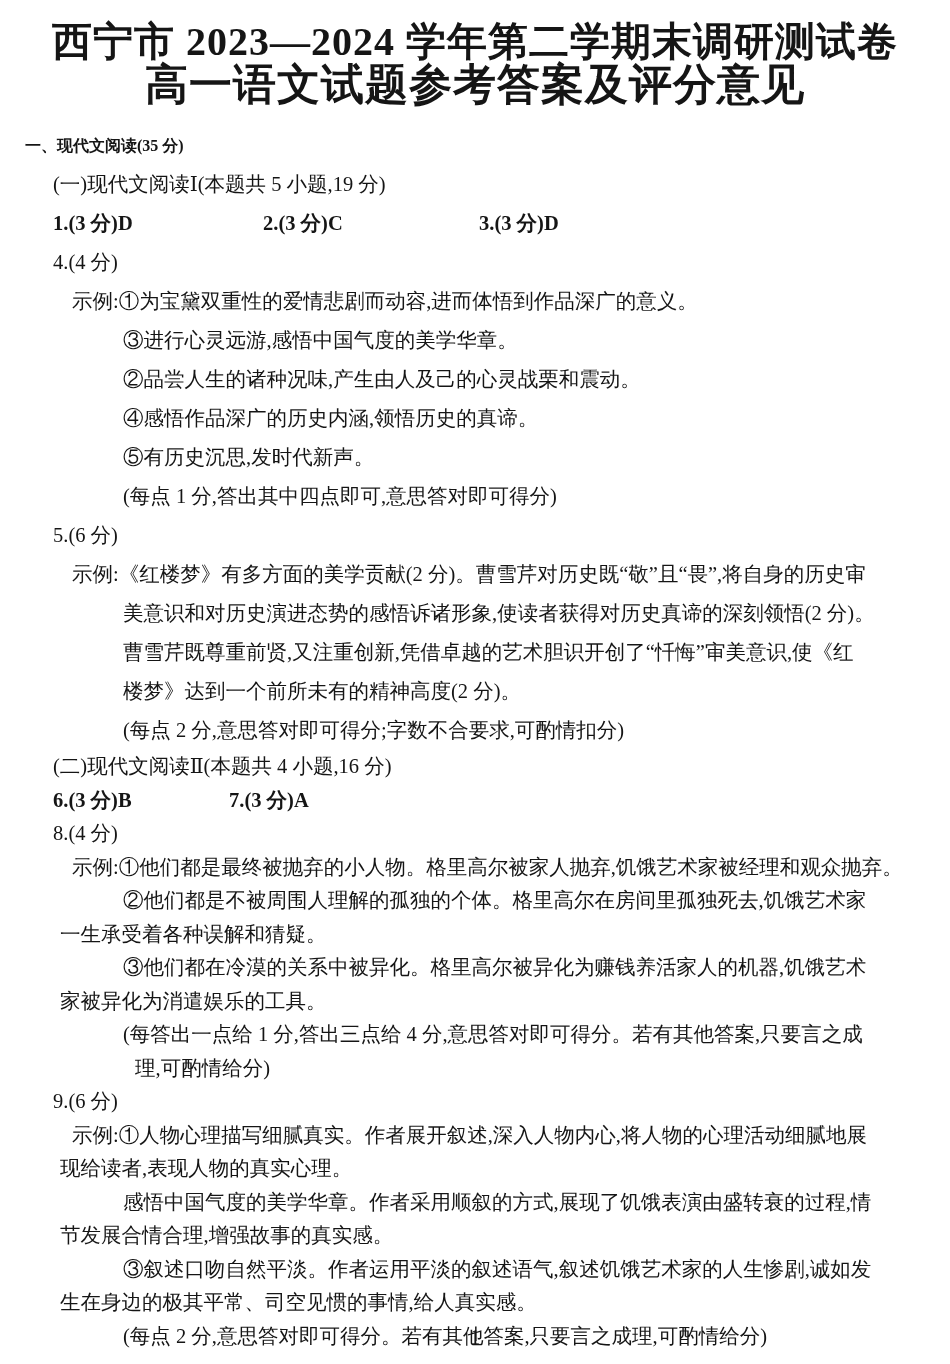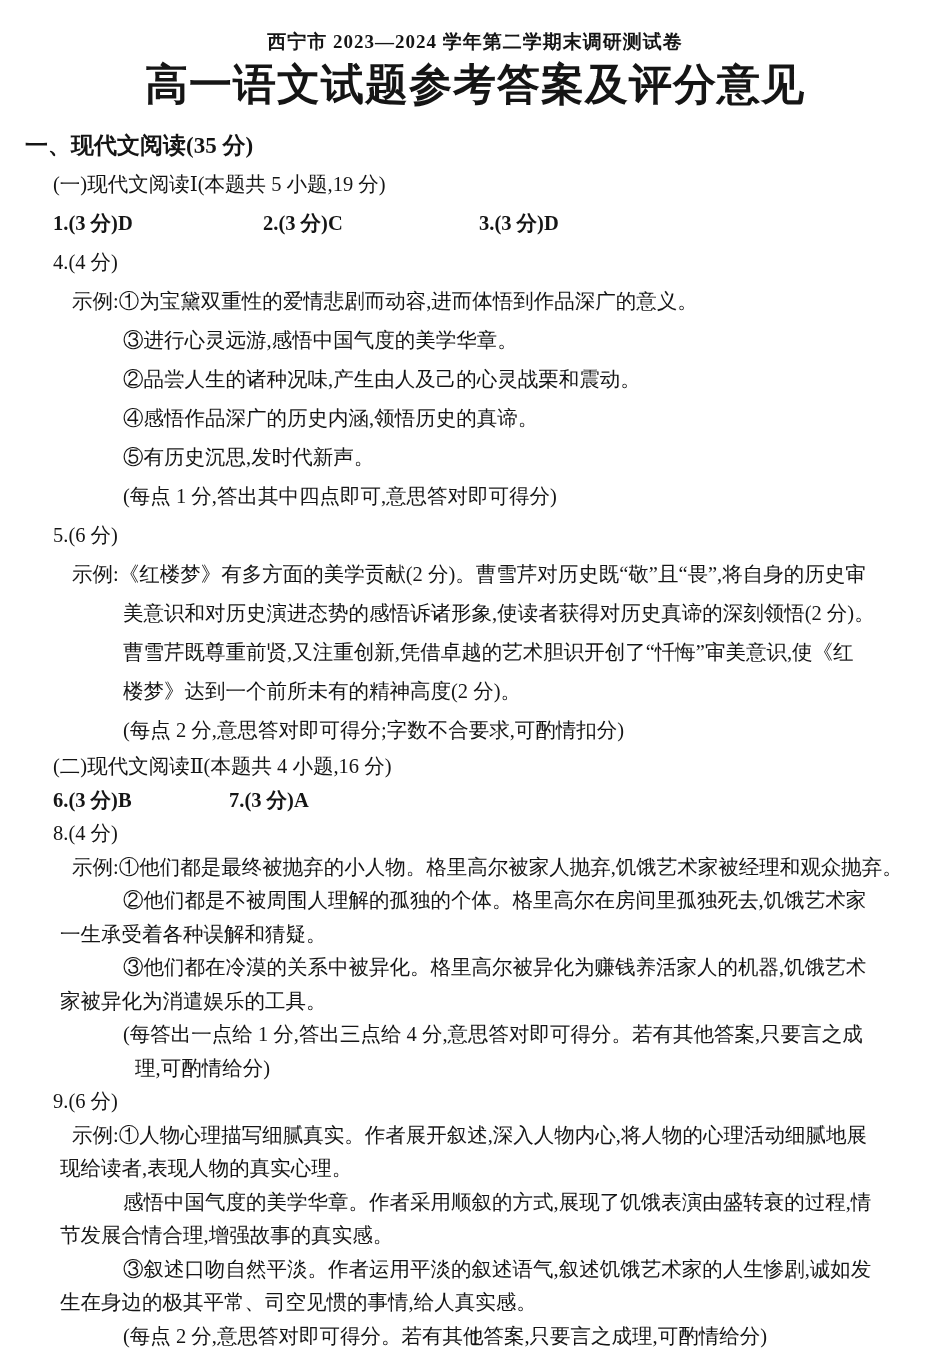--- a/index.html
+++ b/index.html
@@ -9,39 +9,39 @@
   body {
     width: 950px; height: 1364px;
     position: relative;
     overflow: hidden;
     font-family: "Liberation Serif", "DejaVu Serif", serif;
     color: #151515;
   }
   .doc { padding-top: 24px; }
   .title {
     text-align: center;
-    font-size: 19px;
+    font-size: 40px;
     font-weight: 700;
     letter-spacing: 1px;
     line-height: 36px;
   }
   .subtitle {
     text-align: center;
     font-size: 43px;
     font-weight: 700;
     letter-spacing: 1px;
     line-height: 50px;
   }
   .content { font-size: 20.5px; }
   .block-1 { margin-top: 16px; }
   .block-1 .line { line-height: 39px; }
   .block-2 .line { line-height: 33.5px; }
   .line { white-space: nowrap; }
   
-  .ind-h { padding-left: 25px; font-weight: 700; font-size: 23px; }
+  .ind-h { padding-left: 25px; font-weight: 700; font-size: 16px; }
   .ind-a { padding-left: 53px; }
   .ind-b { padding-left: 72px; }
   .ind-c { padding-left: 123px; }
   .ind-d { padding-left: 60px; }
   .ind-e { padding-left: 135px; }
   .ind-r { padding-left: 0; }
   
   .row { position: relative; }
   .block-1 .row { height: 39px; }
   .block-2 .row { height: 33.5px; }

